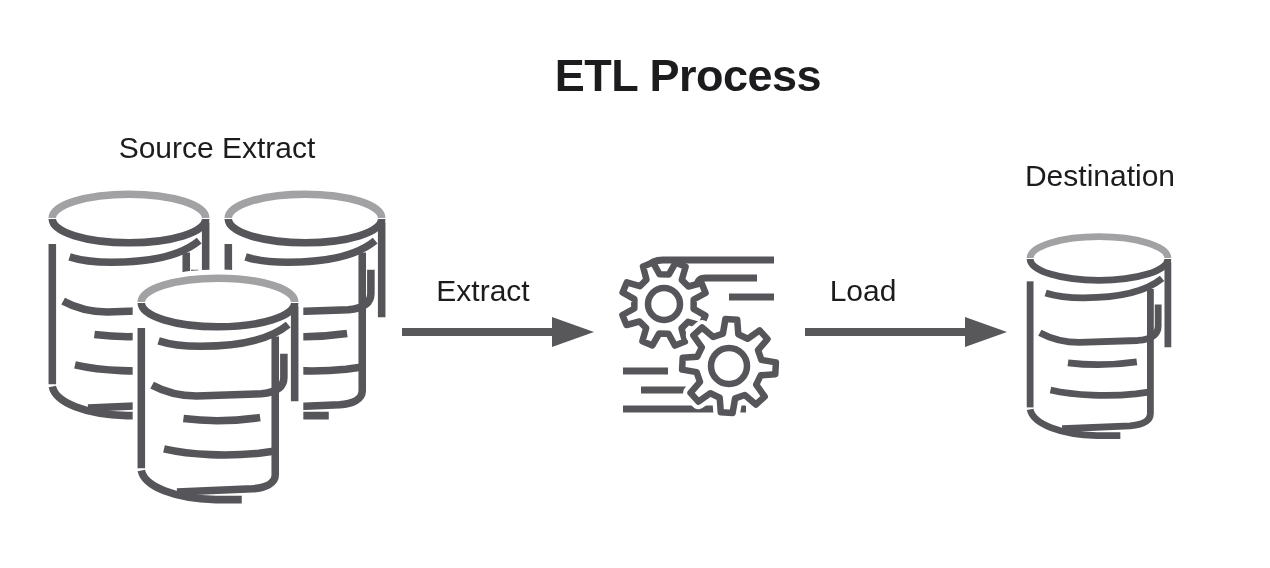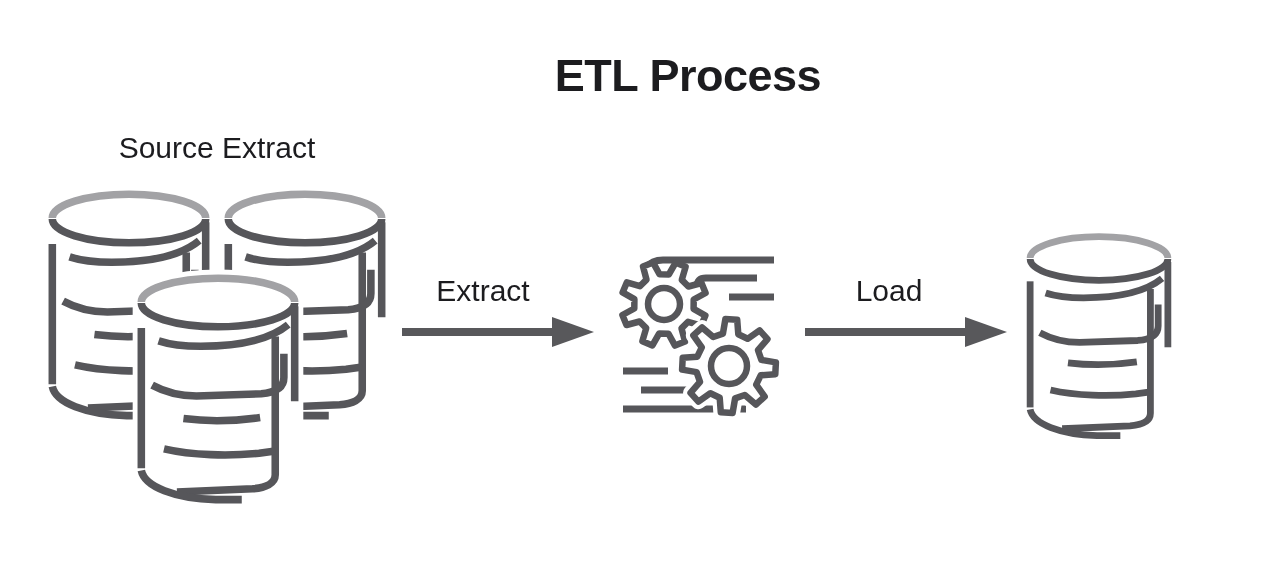--- a/index.html
+++ b/index.html
@@ -17,21 +17,21 @@
     color:var(--c-text,#1c1c1f);white-space:nowrap;
   }
   .lbl{
     position:absolute;transform:translateX(-50%);
     font-size:30px;font-weight:400;color:var(--c-text,#1c1c1f);
     white-space:nowrap;
   }
   .lbl.src{left:217px;top:131px;}
   .lbl.ext{left:483px;top:274px;}
   .lbl.trf{left:697px;top:445px;}
-  .lbl.lod{left:889px;top:274px;}
+  .lbl.lod{left:863px;top:274px;}
   .lbl.dst{left:1100px;top:159px;}
   
   .dk{fill:none;stroke:var(--c-icon_stroke,#56565a);stroke-width:7;stroke-linecap:butt;stroke-linejoin:round;}
   .lt{fill:none;stroke:var(--c-icon_stroke_light,#a2a2a5);stroke-width:7;stroke-linecap:butt;stroke-linejoin:round;}
   .halo{fill:#fff;stroke:#fff;stroke-width:16;stroke-linejoin:round;}
   .arrow-shaft{stroke:var(--c-arrow,#58585b);stroke-width:8;fill:none;}
   .arrow-head{fill:var(--c-arrow,#58585b);stroke:none;}
   .gear{fill:#fff;stroke:var(--c-icon_stroke,#56565a);stroke-width:6.5;stroke-linejoin:round;}
   .gear-halo{fill:#fff;stroke:#fff;stroke-width:15;stroke-linejoin:round;}
   .gear-hub{fill:none;stroke:var(--c-icon_stroke,#56565a);stroke-width:6.5;}
@@ -92,14 +92,15 @@
 
     <g>
       <use href="#db" transform="translate(1021.4,227) scale(0.97)"></use>
     </g>
   </svg>
 
   <div class="title">ETL Process</div>
   <div class="lbl src">Source Extract</div>
   <div class="lbl ext">Extract</div>
   <div class="lbl lod">Load</div>
+  <div class="lbl dst">Destination</div>
 
 </div>
 
 </body></html>

